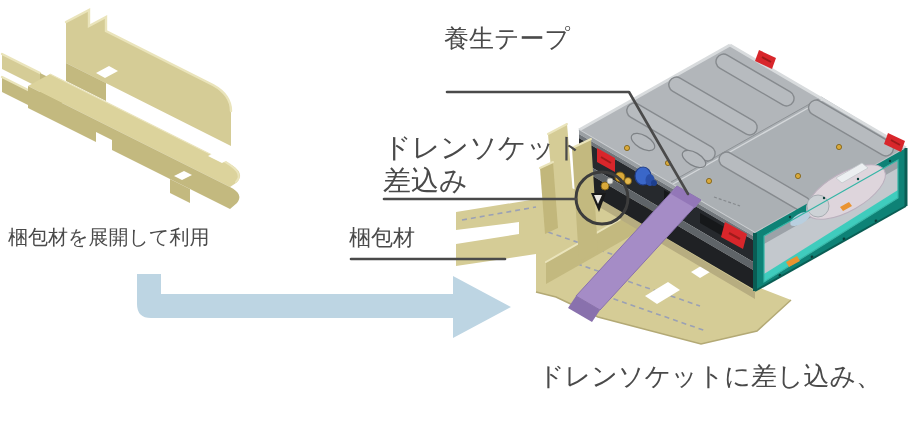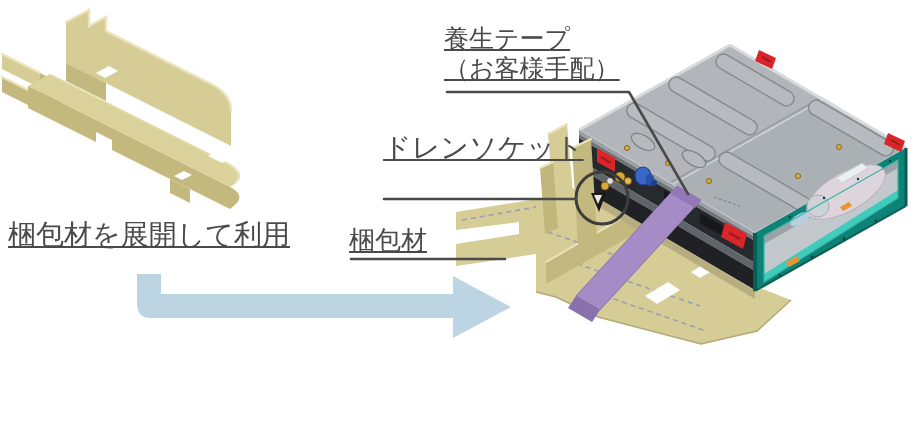--- a/index.html
+++ b/index.html
@@ -1,25 +1,25 @@
 <!DOCTYPE html>
 <html style="--c-background: #ffffff; --c-text: #4a4a4a; --c-leader: #4a4a4a; --c-cardboard: #d5cc96; --c-cardboard_light: #eae4bb; --c-cardboard_mid: #c3b97f; --c-cardboard_floor: #dcd39c; --c-cardboard_dark: #b3a975; --c-arrow: #bdd5e3; --c-unit_top: #b2b6ba; --c-unit_top2: #abb0b4; --c-unit_front_dark: #26292d; --c-teal_frame: #0e8276; --c-teal_bright: #3fccbd; --c-interior: #c3c8cd; --c-fan: #ded5dc; --c-red_clip: #d8262b; --c-red_dark: #9e1b1b; --c-tape_purple: #a58cc6; --c-tape_purple_dark: #8971ad; --c-socket_blue: #3a67c9; --c-socket_gold: #d9a93a; --c-fold_line: #9aa0b5; --c-annotation_circle: #3c3c3c;"><head>
 <meta charset="utf-8">
 <style>
   html,body{margin:0;padding:0;}
   body{background:var(--c-background,#ffffff);width:920px;height:430px;overflow:hidden;
        font-family:"Liberation Sans","DejaVu Sans",sans-serif;}
   .stage{position:relative;width:920px;height:430px;background:var(--c-background,#ffffff);}
   .stage svg{position:absolute;left:0;top:0;}
-  .label{position:absolute;color:var(--c-text,#4a4a4a);white-space:nowrap;text-decoration:underline;}
+  .label{position:absolute;color:var(--c-text,#4a4a4a);white-space:nowrap;}
   .label div{line-height:1.18;}
   .lbl-tape{left:444px;top:24px;font-size:25px;}
   .lbl-drain{left:383px;top:131px;font-size:28px;}
-  .lbl-unfold{left:8px;top:216px;font-size:28px;text-align:center;}
-  .lbl-konpo{left:349px;top:223px;font-size:26px;}
+  .lbl-unfold{left:8px;top:224px;font-size:20px;text-align:center;}
+  .lbl-konpo{left:349px;top:223px;font-size:22px;}
   .lbl-caption{left:538px;top:361px;font-size:26px;}
   
   .card{fill:var(--c-cardboard,#d5cc96);}
   .cardM{fill:var(--c-cardboard_mid,#c3b97f);}
   .cardF{fill:var(--c-cardboard_floor,#dcd39c);}
   .hole{fill:var(--c-background,#ffffff);}
   .hl{stroke:var(--c-cardboard_light,#eae4bb);stroke-width:2.4;fill:none;stroke-linecap:round;}
   .edge{stroke:var(--c-cardboard_dark,#b3a975);stroke-width:1.5;fill:none;}
   .fold{stroke:var(--c-fold_line,#9aa0b5);stroke-width:1.6;fill:none;stroke-dasharray:5 4;}
   .ln{stroke:var(--c-leader,#4a4a4a);stroke-width:2.6;fill:none;stroke-linecap:round;stroke-linejoin:round;}
@@ -203,27 +203,28 @@
 
   <g>
     <path class="ln" d="M 447,92 L 629,92 L 688,194"></path>
     <path class="ln" d="M 384,199 L 576,199"></path>
     <path class="ln" d="M 351,259 L 505,259"></path>
   </g>
 </svg>
 
 <div class="label lbl-tape">
   <div>養生テープ</div>
-  <div>（お客様手配）</div>
 </div>
 
 <div class="label lbl-drain">
   <div>ドレンソケット</div>
+  <div>差込み</div>
 </div>
 
 <div class="label lbl-unfold">梱包材を展開して利用</div>
 
 <div class="label lbl-konpo">梱包材</div>
 
 <div class="label lbl-caption">
+  <div>ドレンソケットに差し込み、</div>
 </div>
 
 </div>
 
 </body></html>

